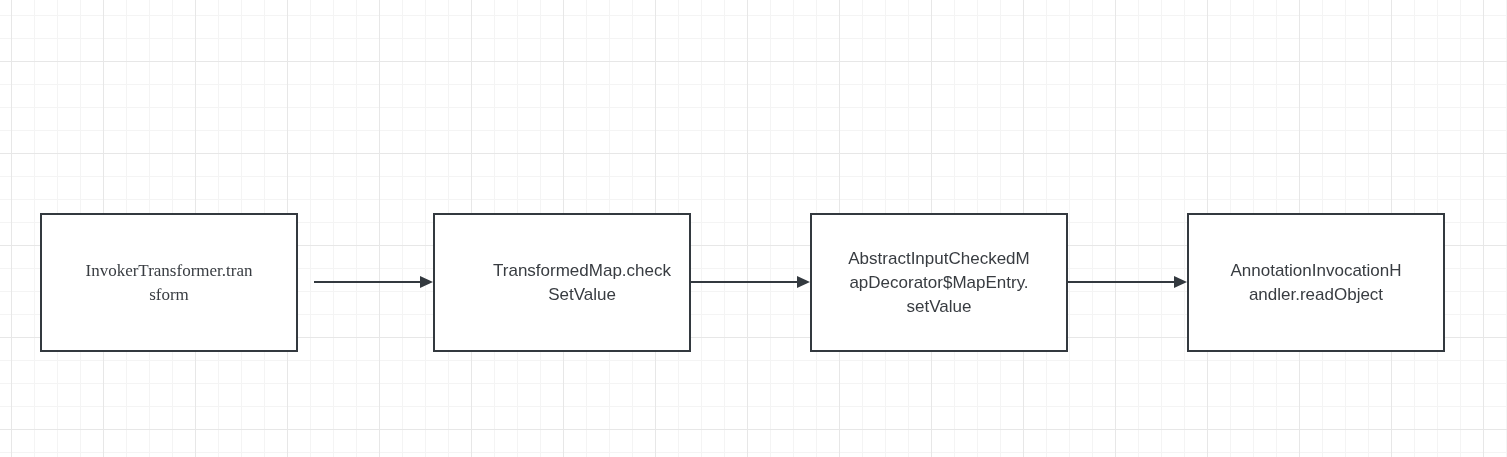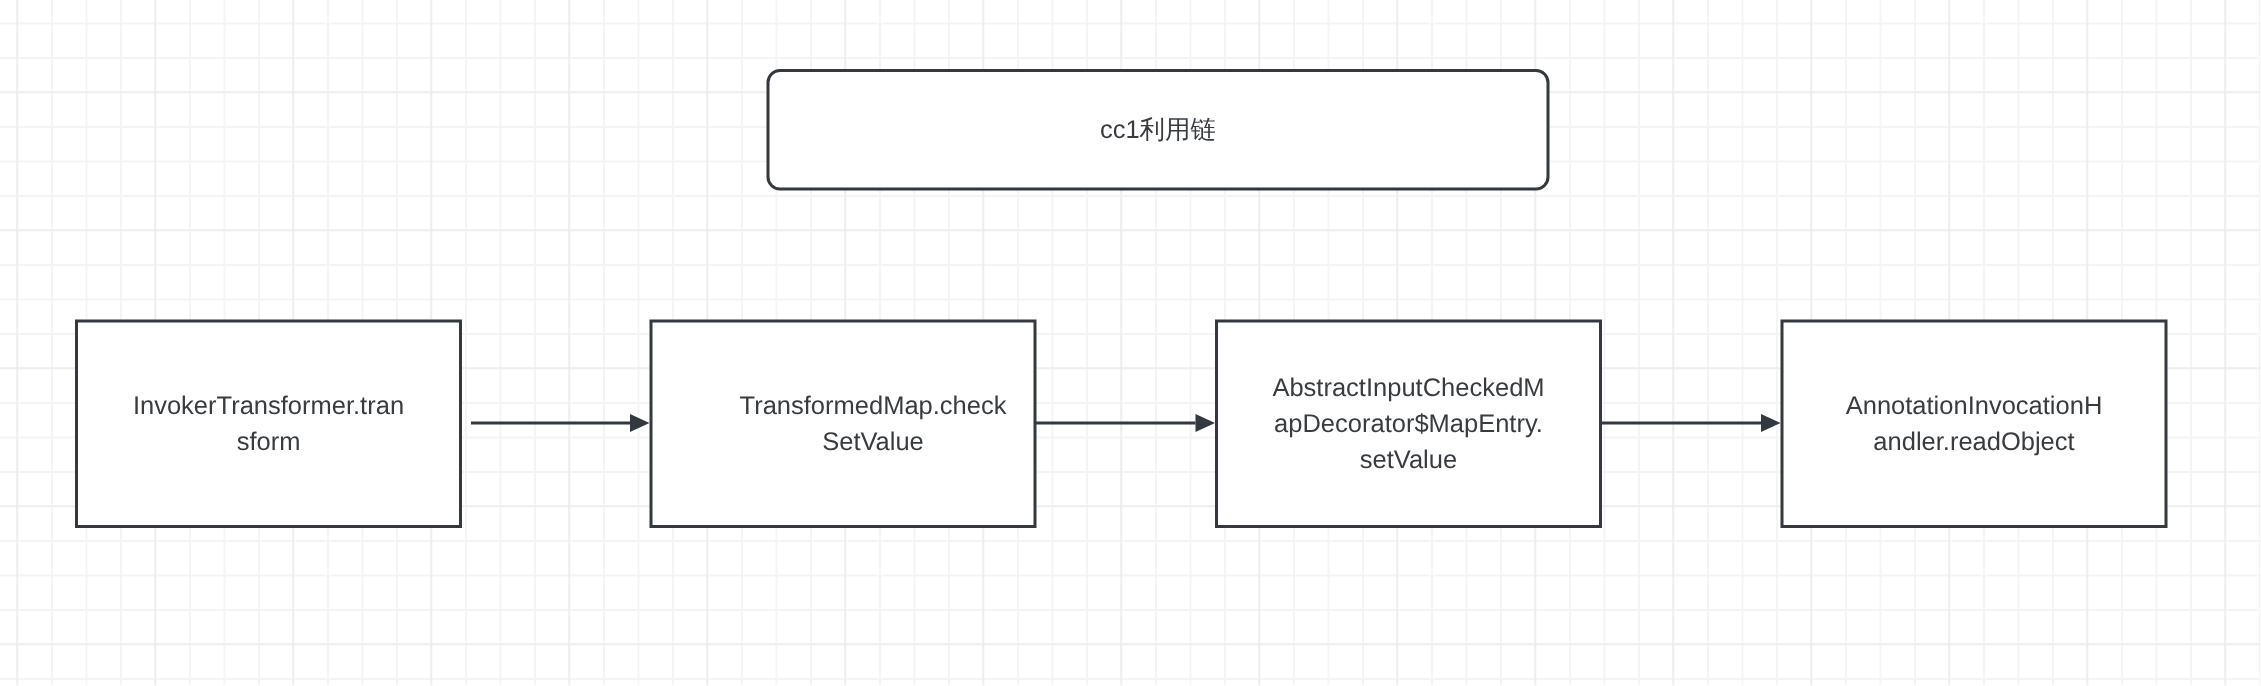--- a/index.html
+++ b/index.html
@@ -50,21 +50,21 @@
     border-radius: 9px;
   }
 
   
   .node {
     top: 213px;
     width: 258px;
     height: 139px;
     border-radius: 0;
   }
-  .node-1 { left: 50px;   }
+  .node-1 { left: 40px; font-family: Liberation Serif, serif;   }
   .node-2 { left: 433px; padding-left: 40px;  }
   .node-3 { left: 810px;  }
   .node-4 { left: 1187px; align-items: center; }
 
   
   .edge {
     position: absolute;
     top: 281px;
     height: 2px;
     background: #33393f;
@@ -82,23 +82,20 @@
   }
   .edge-1 { left: 314px;  width: 106px; }
   .edge-2 { left: 690px;  width: 107px; }
   .edge-3 { left: 1067px; width: 107px; }
 </style>
 </head>
 <body>
 
 <div class="canvas">
 
-  <div class="shape title-node">
-    <span>cc1利用链</span>
-  </div>
 
   <div class="shape node node-1">
     <span>InvokerTransformer.tran
 sform</span>
   </div>
 
   <div class="edge edge-1"></div>
 
   <div class="shape node node-2">
     <span>TransformedMap.check

